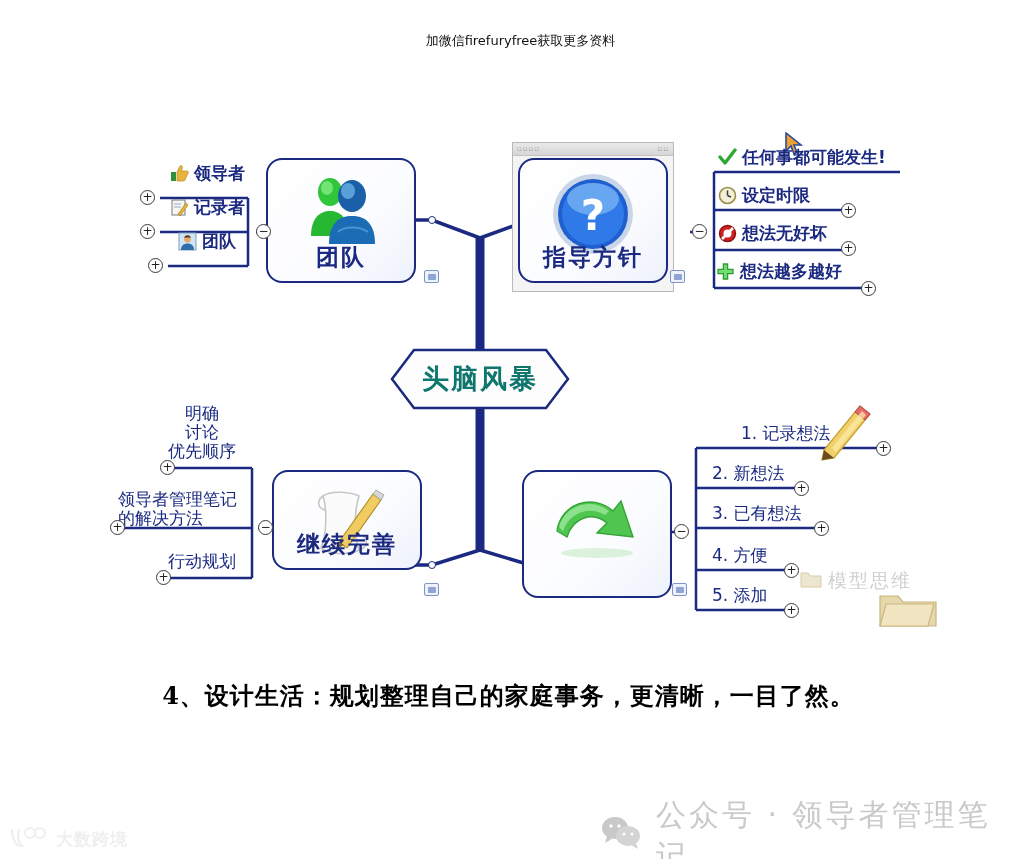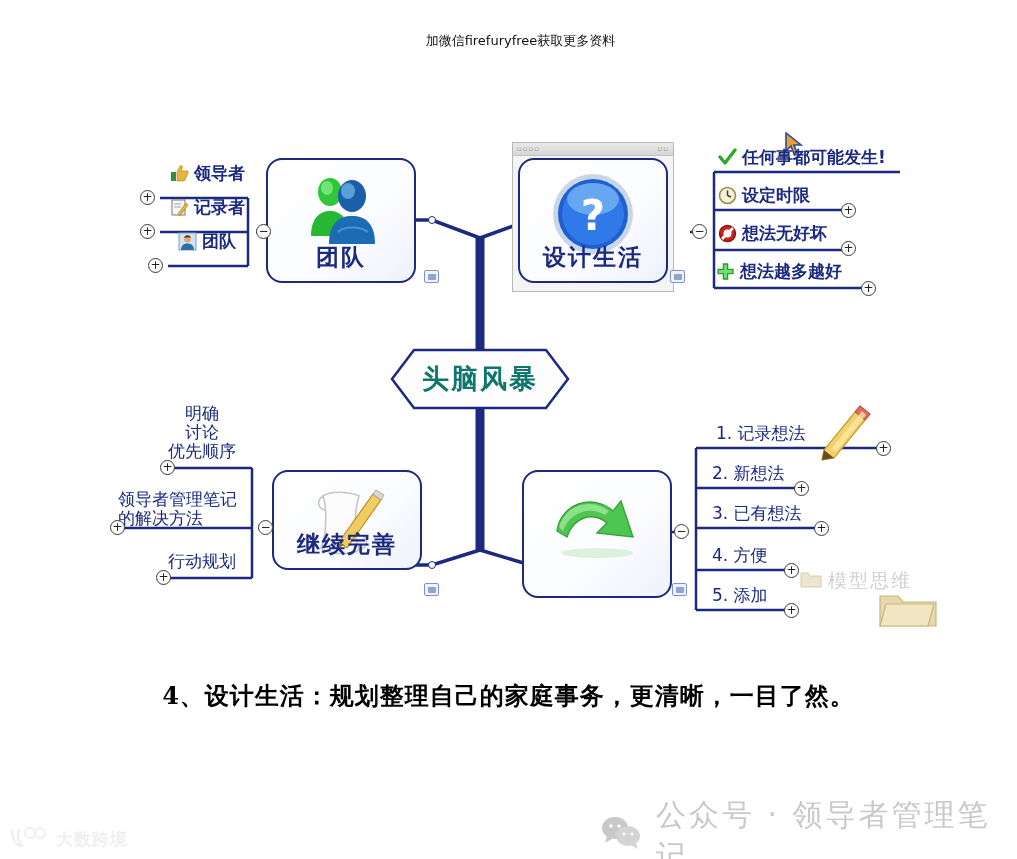--- a/index.html
+++ b/index.html
@@ -258,21 +258,21 @@
     <div class="node" style="left:518px;top:48px;width:150px;height:125px;">
       <div class="art">
         <svg width="90" height="84" viewBox="0 0 90 84">
           <circle cx="45" cy="42" r="40" fill="#c9d6e8"></circle>
           <circle cx="45" cy="42" r="35" fill="#1f5fd0"></circle>
           <circle cx="45" cy="42" r="31" fill="#2f7ae8"></circle>
           <ellipse cx="45" cy="27" rx="26" ry="16" fill="#8dc3f7" opacity=".6"></ellipse>
           <text x="45" y="58" text-anchor="middle" font-size="42" font-weight="bold" fill="#ffffff" font-family="DejaVu Sans, sans-serif">?</text>
         </svg>
       </div>
-      <div class="nlabel">设计生活</div>
+      <div class="nlabel">指导方针</div>
     </div>
     <div class="notebadge" style="left:670px;top:160px;">
         <i></i>
       </div>
     <div class="knob" style="left:692px;top:114px;">
       <span>−</span>
     </div>
 
     <div style="position:absolute;left:784px;top:22px;">
       <svg width="22" height="24" viewBox="0 0 22 24">
@@ -391,21 +391,21 @@
 
     <div style="position:absolute;left:812px;top:292px;">
       <svg width="62" height="62" viewBox="0 0 62 62">
         <path d="M48,4 L58,12 L22,56 L10,58 L12,48 Z" fill="#f2d16a" stroke="#c3a136" stroke-width="1.3"></path>
         <path d="M48,4 L58,12 L53,18 L43,10 Z" fill="#e56a6a" stroke="#b14a4a" stroke-width="1"></path>
         <path d="M12,48 L22,56 L10,58 Z" fill="#6b4a22"></path>
         <path d="M50,9 L54,13 L24,50 L20,46 Z" fill="#fbeaa8" opacity=".75"></path>
       </svg>
     </div>
 
-    <div class="sub plain" style="left:716px;top:312px;">
+    <div class="sub plain" style="left:741px;top:312px;">
       <span>1. 记录想法</span>
     </div>
     <div class="knob" style="left:876px;top:331px;">
       <span>+</span>
     </div>
 
     <div class="sub plain" style="left:712px;top:352px;">
       <span>2. 新想法</span>
     </div>
     <div class="knob" style="left:794px;top:371px;">

